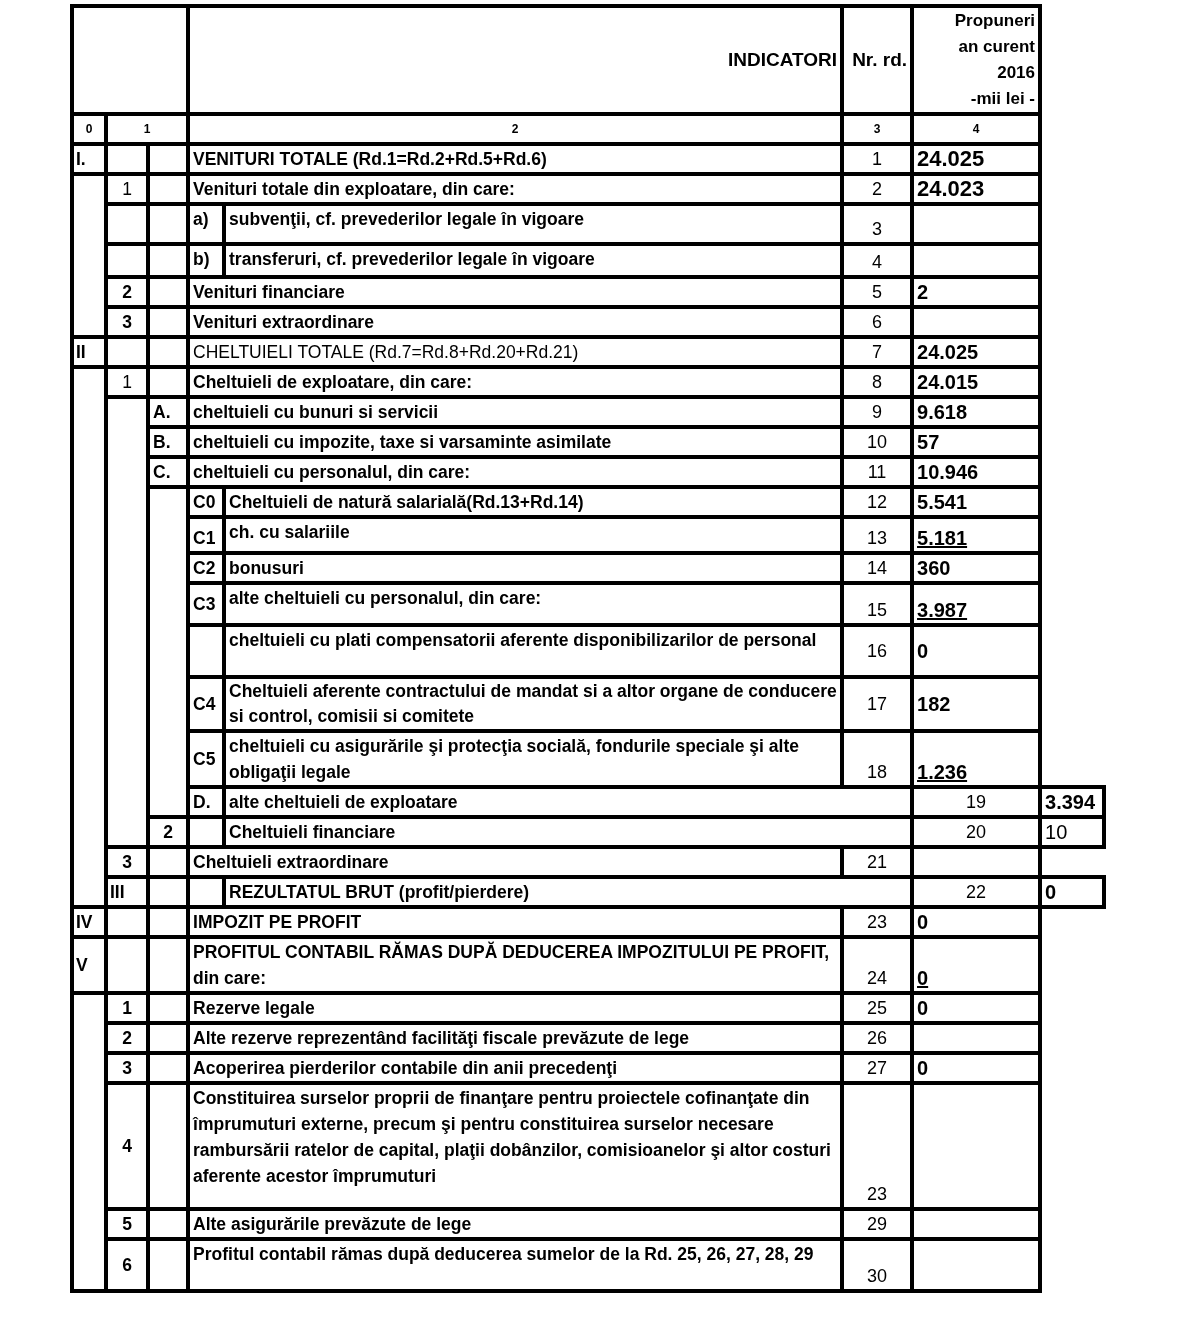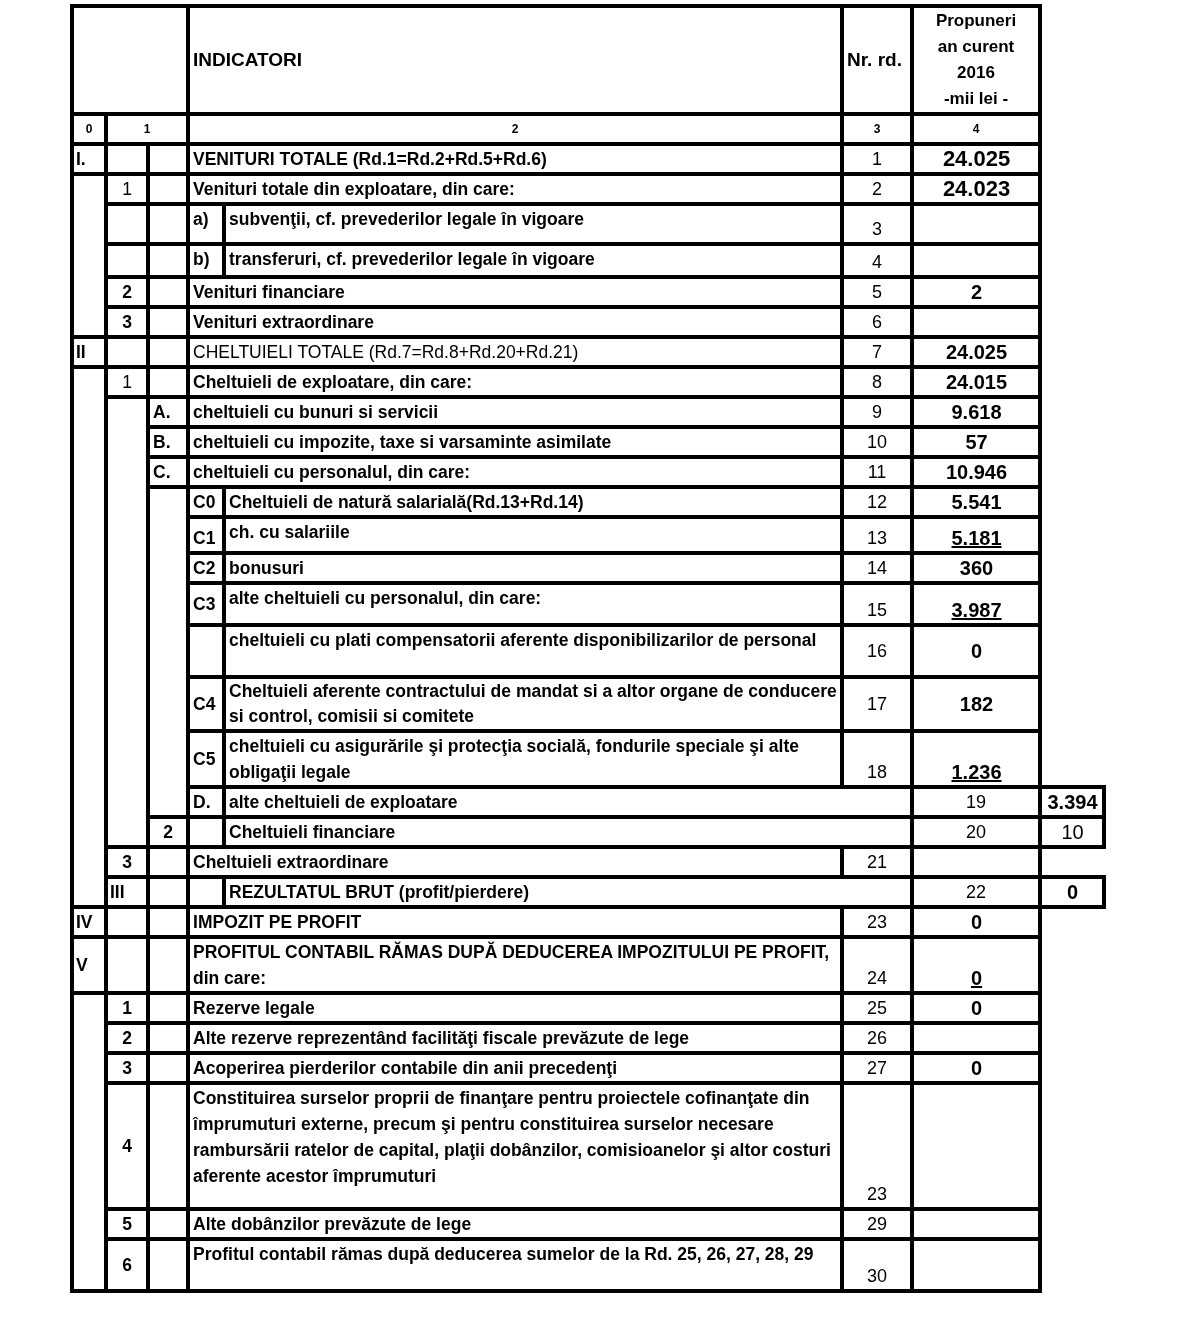--- a/index.html
+++ b/index.html
@@ -12,25 +12,25 @@
   .c0 { width: 34px; }
   .c1 { width: 42px; }
   .c2 { width: 40px; }
   .c3 { width: 36px; }
   .c4 { width: 618px; }
   .c5 { width: 70px; }
   .c6 { width: 128px; }
   .center { text-align: center; }
   .rd { text-align: center; font-weight: normal !important; font-size: 18px !important; vertical-align: top !important; }
   .rd.bottom { vertical-align: bottom !important; }
-  .val { text-align: center; font-size: 20px !important; vertical-align: top !important; padding-right: 2px !important; }
+  .val { text-align: left; font-size: 20px !important; vertical-align: top !important; padding-right: 2px !important; }
   .val.bottom { vertical-align: bottom !important; text-decoration: underline; }
   .val.big { font-size: 22px !important; }
-  .hdr { text-align: left; font-size: 19px !important; }
-  .hdrsm { text-align: center; font-size: 17px !important; line-height: 26px !important; }
+  .hdr { text-align: right; font-size: 19px !important; }
+  .hdrsm { text-align: right; font-size: 17px !important; line-height: 26px !important; }
   .idx { font-size: 12px !important; text-align: center; height: 24px; }
   .top { vertical-align: top !important; }
   .noborder-t { border-top: none !important; }
   .roman { padding-left: 2px !important; }
 </style>
 </head>
 <body>
 
 <table class="budget">
   <colgroup>
@@ -285,21 +285,21 @@
     <td class="center">4</td>
     <td></td>
     <td colspan="2" class="top">Constituirea surselor proprii de finanţare pentru proiectele cofinanţate din împrumuturi externe, precum şi pentru constituirea surselor necesare rambursării ratelor de capital, plaţii dobânzilor, comisioanelor şi altor costuri aferente acestor împrumuturi</td>
     <td class="rd bottom">23</td>
     <td class="val"></td>
   </tr>
 
   <tr style="height:27px">
     <td class="center">5</td>
     <td></td>
-    <td colspan="2">Alte dobânzilor prevăzute de lege</td>
+    <td colspan="2">Alte asigurările prevăzute de lege</td>
     <td class="rd">29</td>
     <td class="val"></td>
   </tr>
 
   <tr style="height:52px">
     <td class="center">6</td>
     <td></td>
     <td colspan="2" class="top">Profitul contabil rămas după deducerea sumelor de la Rd. 25, 26, 27, 28, 29</td>
     <td class="rd bottom">30</td>
     <td class="val"></td>

